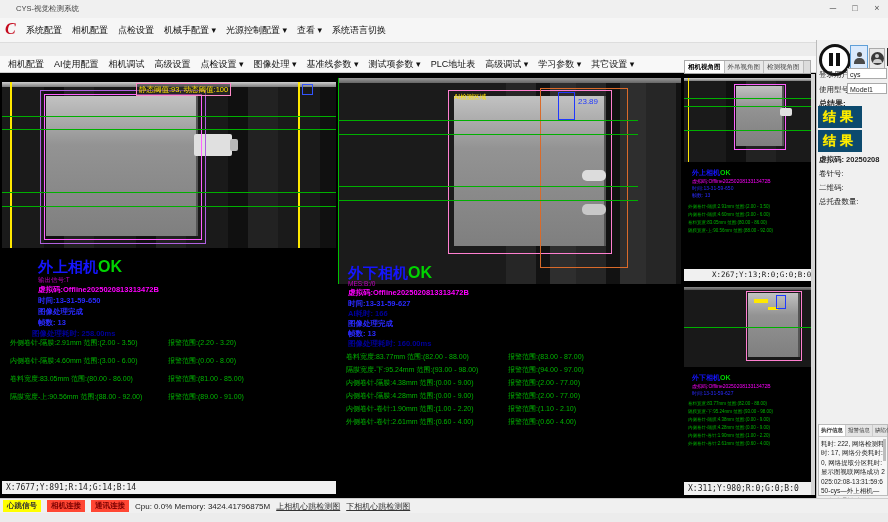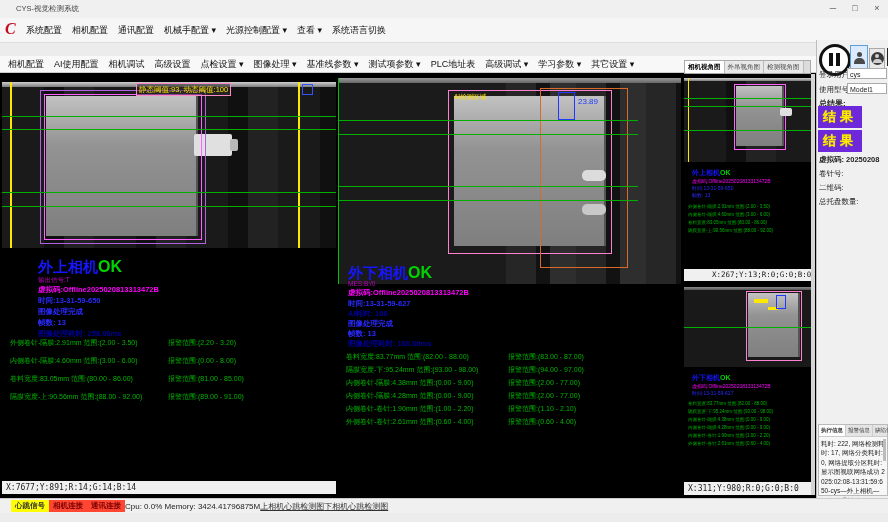--- a/index.html
+++ b/index.html
@@ -68,29 +68,29 @@
   .icon-user{position:relative;width:11px;height:13px;}
   .icon-user::before{content:"";position:absolute;left:3px;top:0;width:5px;height:5px;border-radius:50%;background:#4a4a4a;}
   .icon-user::after{content:"";position:absolute;left:0;top:6px;width:11px;height:6px;border-radius:5px 5px 0 0;background:#4a4a4a;}
   .disc{width:13px;height:13px;border-radius:50%;background:#3a3a3a;position:relative;}
   .disc::before{content:"";position:absolute;left:4px;top:2px;width:4px;height:4px;border-radius:50%;background:#cfcfcf;}
   .disc::after{content:"";position:absolute;left:2px;top:7px;width:9px;height:4px;border-radius:4px 4px 0 0;background:#cfcfcf;}
   .icon-exit{width:9px;height:14px;border:2px solid #222;position:relative;background:#fff;}
   .icon-exit::after{content:"";position:absolute;right:-6px;top:4px;border-top:3px solid transparent;border-bottom:3px solid transparent;border-left:5px solid #222;}
   .rp-label{position:absolute;left:2px;font-size:7.5px;color:#222;white-space:nowrap;}
   .rp-input{position:absolute;left:30px;width:40px;height:11px;background:#fff;border:1px solid #aaa;font-size:7px;line-height:11px;padding-left:2px;box-sizing:border-box;}
-  .result-box{position:absolute;left:1px;width:44px;height:22px;background:#6d28d9;color:#ffec00;font-weight:bold;font-size:13px;line-height:22px;text-align:center;letter-spacing:4px;text-shadow:0 0 1px #cc0;}
+  .result-box{position:absolute;left:1px;width:44px;height:22px;background:#0c4a6e;color:#ffec00;font-weight:bold;font-size:13px;line-height:22px;text-align:center;letter-spacing:4px;text-shadow:0 0 1px #cc0;}
   .log-panel{position:absolute;left:1px;top:384px;width:70px;height:72px;background:#f7f7f7;border:1px solid #bbb;box-sizing:border-box;}
   .log-tabs{display:flex;height:11px;background:#e4e4e4;border-bottom:1px solid #ccc;}
   .log-tab{font-size:5.5px;line-height:10px;padding:0 2px;border-right:1px solid #ccc;color:#333;white-space:nowrap;}
   .log-tab.sel{background:#fff;font-weight:bold;}
   .log-text{font-size:6.5px;line-height:1.45;color:#222;padding:2px;word-break:break-all;}
   .log-scroll{position:absolute;right:1px;top:14px;width:3px;height:22px;background:#bdbdbd;}
   
-  .bottombar{position:absolute;left:0;top:498px;width:888px;height:15px;background:#f0f0f0;border-top:1px solid #ccc;display:flex;align-items:center;padding-left:11px;box-sizing:border-box;}
+  .bottombar{position:absolute;left:0;top:498px;width:888px;height:15px;background:#f0f0f0;border-top:1px solid #ccc;display:flex;align-items:center;gap:6px;padding-left:3px;box-sizing:border-box;}
   .badge{font-size:7.5px;padding:1px 4px;font-weight:bold;}
   .badge-y{background:#ffff00;color:#333;}
   .badge-r{background:#ff4633;color:#7a0000;}
   .sys-text{font-size:8px;color:#222;}
   .hb-link{font-size:8px;color:#333;text-decoration:underline;}
 </style>
 </head>
 <body>
 
 <div class="app">
@@ -102,21 +102,21 @@
       <div class="win-btn">□</div>
       <div class="win-btn">×</div>
     </div>
   </div>
 
   <div class="menubar">
     <div class="logo">C</div>
     <div class="menu-items">
       <span class="menu-item">系统配置</span>
       <span class="menu-item">相机配置</span>
-      <span class="menu-item">通讯配置</span>
+      <span class="menu-item">点检设置</span>
       <span class="menu-item">机械手配置 ▾</span>
       <span class="menu-item">光源控制配置 ▾</span>
       <span class="menu-item">查看 ▾</span>
       <span class="menu-item">系统语言切换</span>
     </div>
   </div>
 
 
   <div class="toolbar">
     <span class="tool-item">相机配置</span>
@@ -153,21 +153,21 @@
       <div class="outline" style="left:300px;top:2px;width:9px;height:9px;border:1px solid #3355ff;"></div>
     </div>
     <div class="cam-title" style="left:36px;top:184px;">
       <span>外上相机</span><span class="ok">OK</span>
     </div>
     <div class="t-sub" style="left:36px;top:202px;">输出信号:T</div>
     <div class="t-magenta" style="left:36px;top:211px;">虚拟码:Offline2025020813313472B</div>
     <div class="t-blue" style="left:36px;top:222px;">时间:13-31-59-650</div>
     <div class="t-blue" style="left:36px;top:233px;">图像处理完成</div>
     <div class="t-blue" style="left:36px;top:244px;">帧数: 13</div>
-    <div class="t-navy" style="left:36px;top:255px;">图像处理耗时: 258.00ms</div>
+    <div class="t-navy" style="left:30px;top:255px;">图像处理耗时: 258.00ms</div>
     <div class="mrow" style="top:264px;"><span class="m1">外侧卷针-隔膜:2.91mm 范围:(2.00 - 3.50)</span><span class="m2">报警范围:(2.20 - 3.20)</span></div>
     <div class="mrow" style="top:282px;"><span class="m1">内侧卷针-隔膜:4.60mm 范围:(3.00 - 6.00)</span><span class="m2">报警范围:(0.00 - 8.00)</span></div>
     <div class="mrow" style="top:300px;"><span class="m1">卷料宽度:83.05mm 范围:(80.00 - 86.00)</span><span class="m2">报警范围:(81.00 - 85.00)</span></div>
     <div class="mrow" style="top:318px;"><span class="m1">隔膜宽度-上:90.56mm 范围:(88.00 - 92.00)</span><span class="m2">报警范围:(89.00 - 91.00)</span></div>
     <div class="status-strip">X:7677;Y:891;R:14;G:14;B:14</div>
   </div>
 
   <div class="panel panel-mid">
     <div class="cam" style="left:0;top:4px;width:343px;height:206px;background:#1b1b1b;">
       <div style="position:absolute;left:168px;top:0;width:175px;height:206px;background:repeating-linear-gradient(90deg,#262626 0 30px,#121212 30px 44px,#2e2e2e 44px 70px);"></div>

